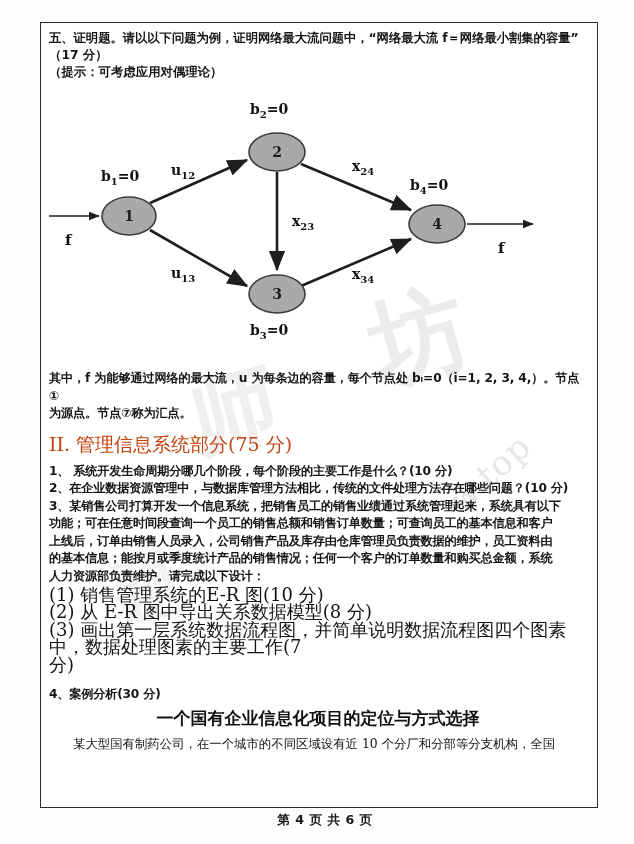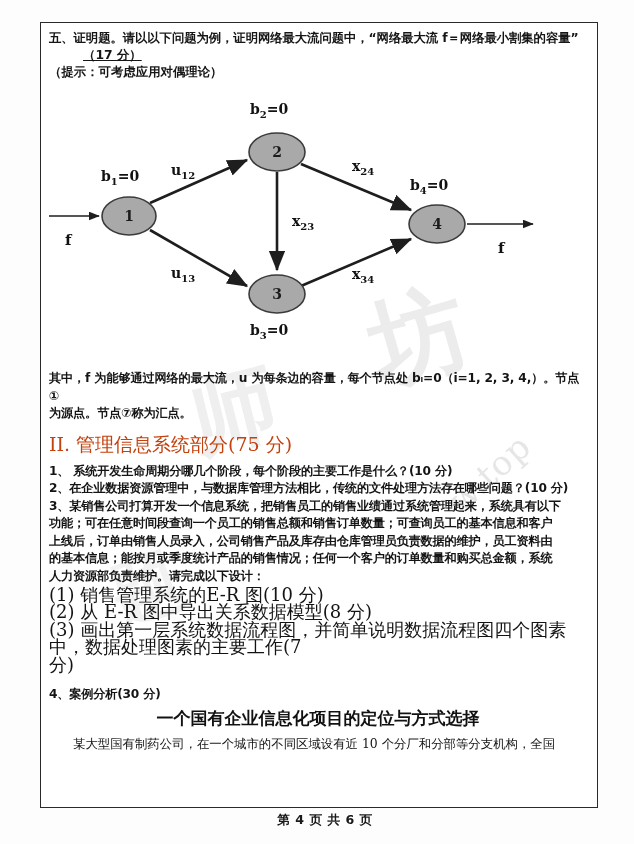--- a/index.html
+++ b/index.html
@@ -84,22 +84,20 @@
   .q-head {
     font-size: 12.4px;
     line-height: 17px;
     font-weight: 700;
     letter-spacing: -0.1px;
   }
   .q-sub {
     font-size: 12.4px;
     line-height: 17px;
     font-weight: 700;
-    margin-left: 34px;
-    text-decoration: underline;
   }
   .q-sub2 {
     font-size: 12.4px;
     line-height: 17px;
     font-weight: 700;
   }
 
   
   #diagram-wrap {
     position: relative;

